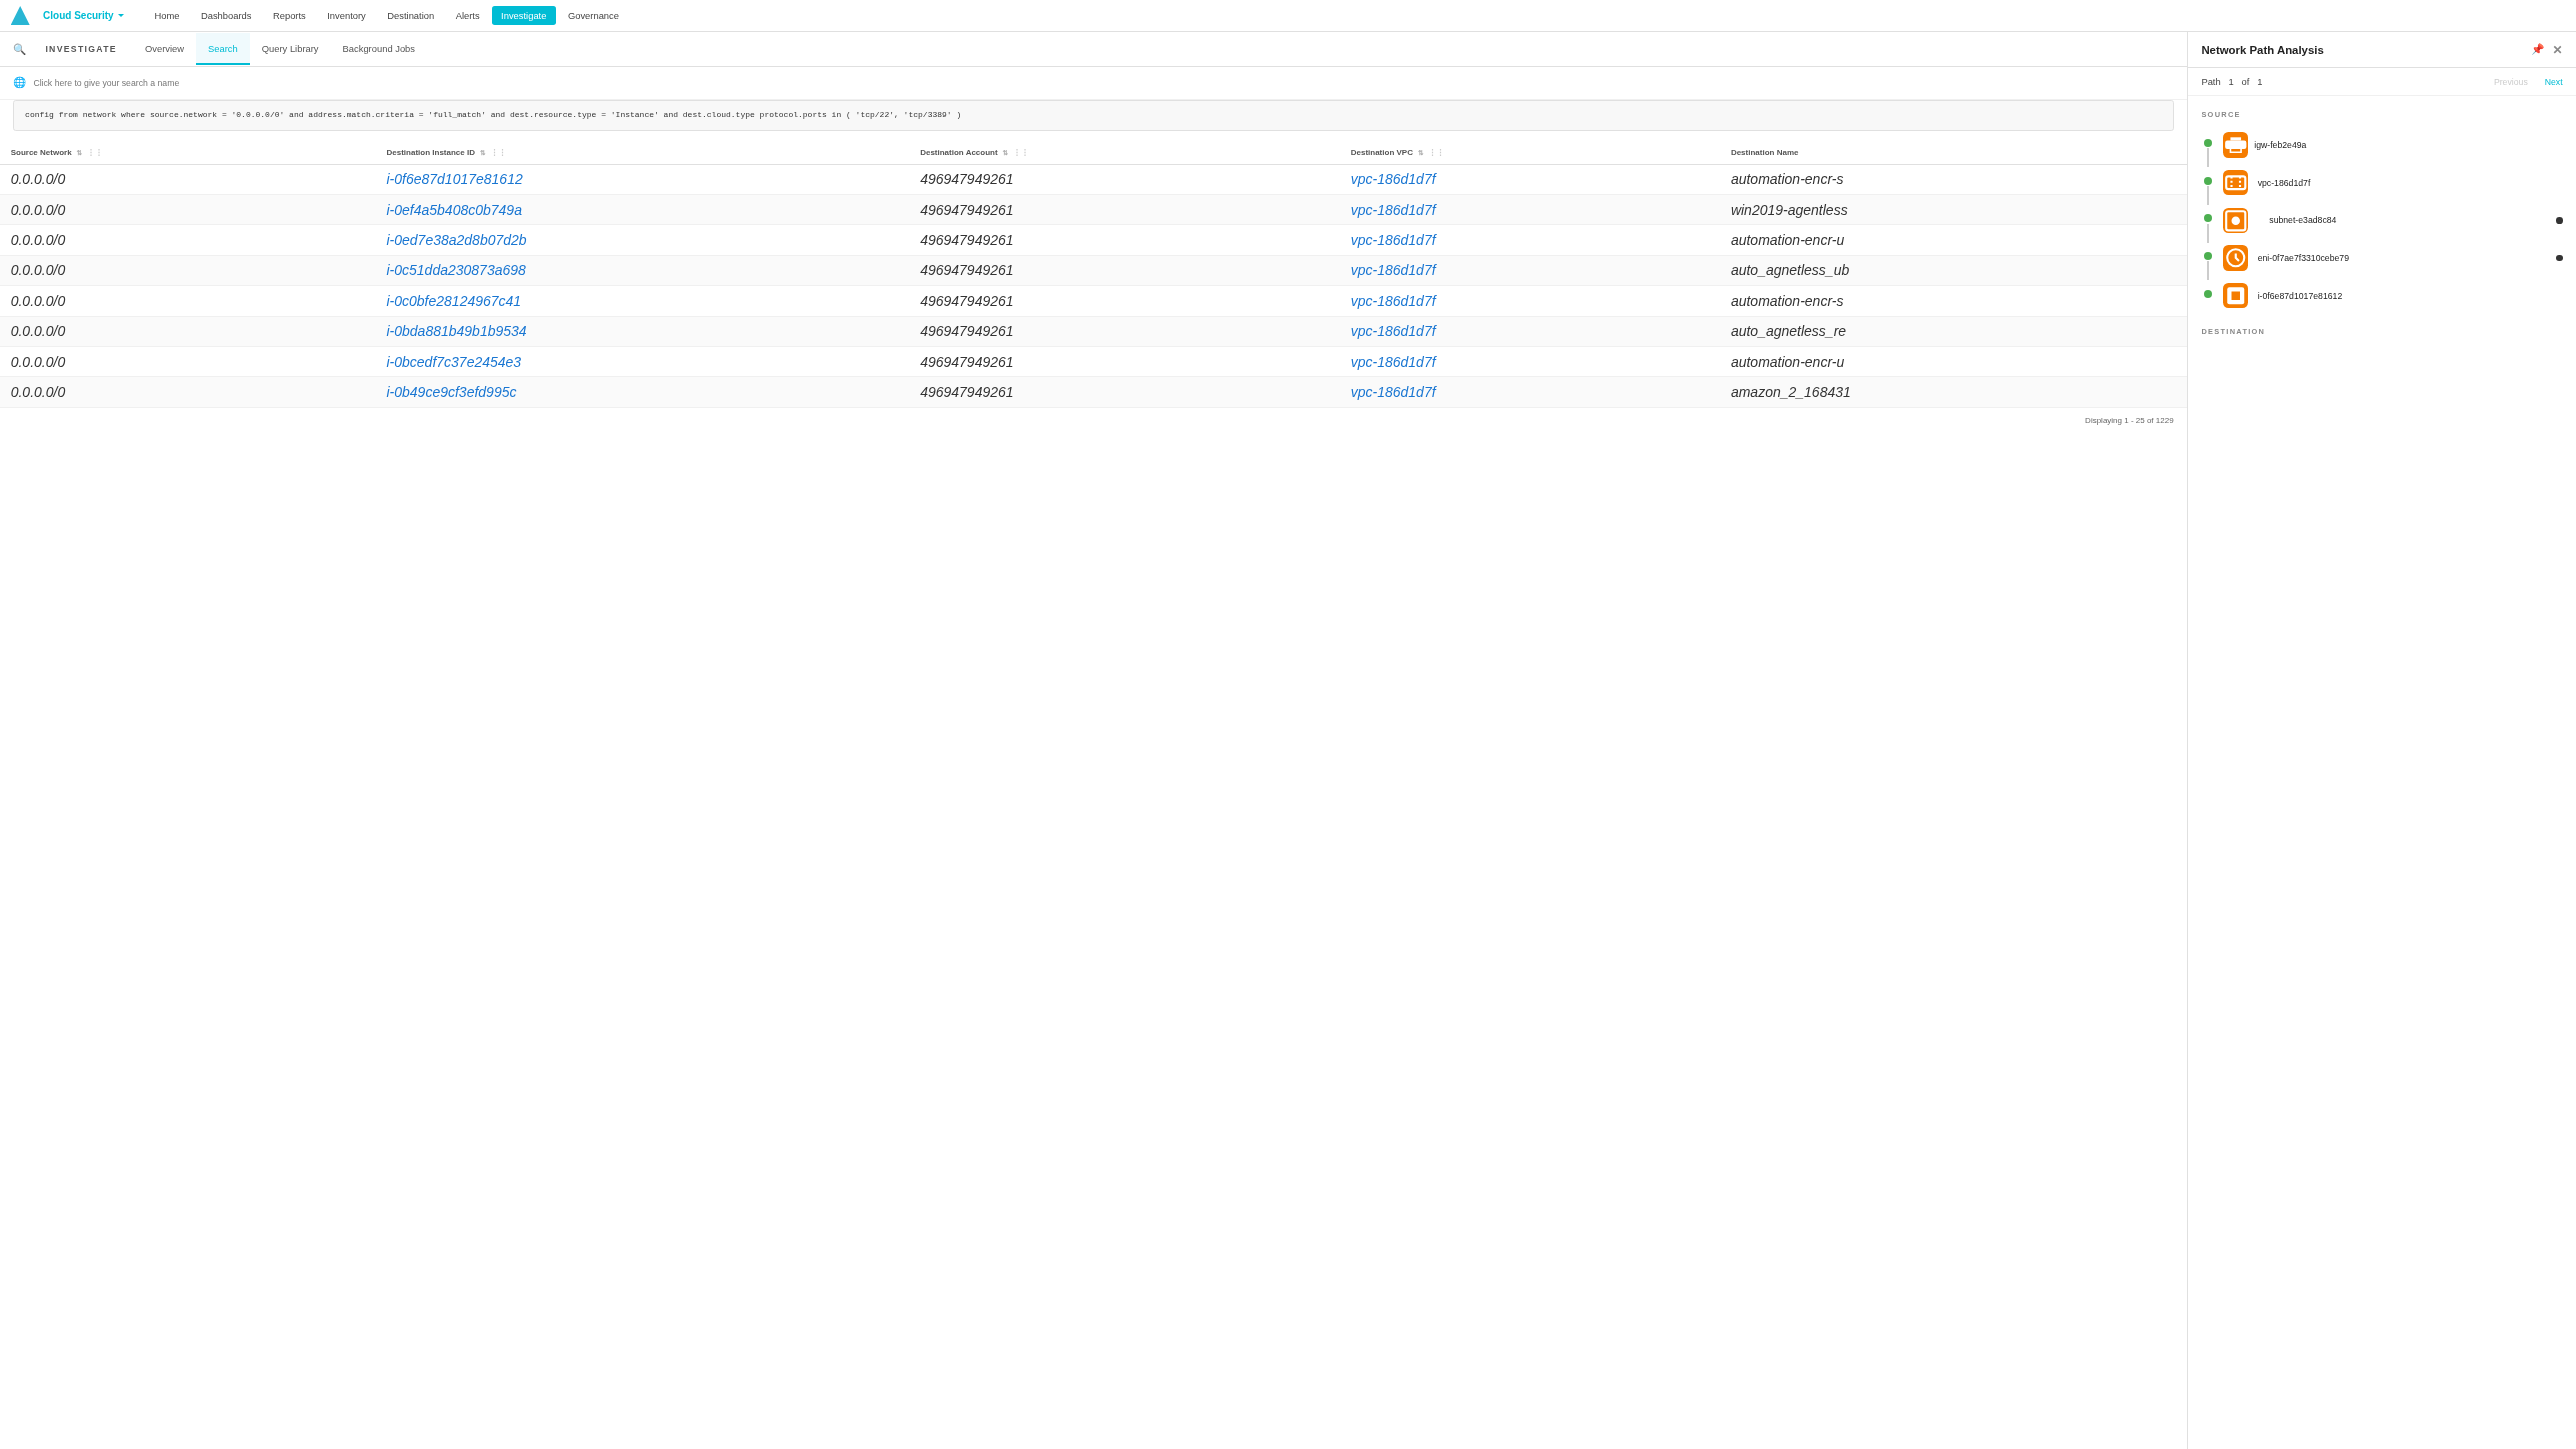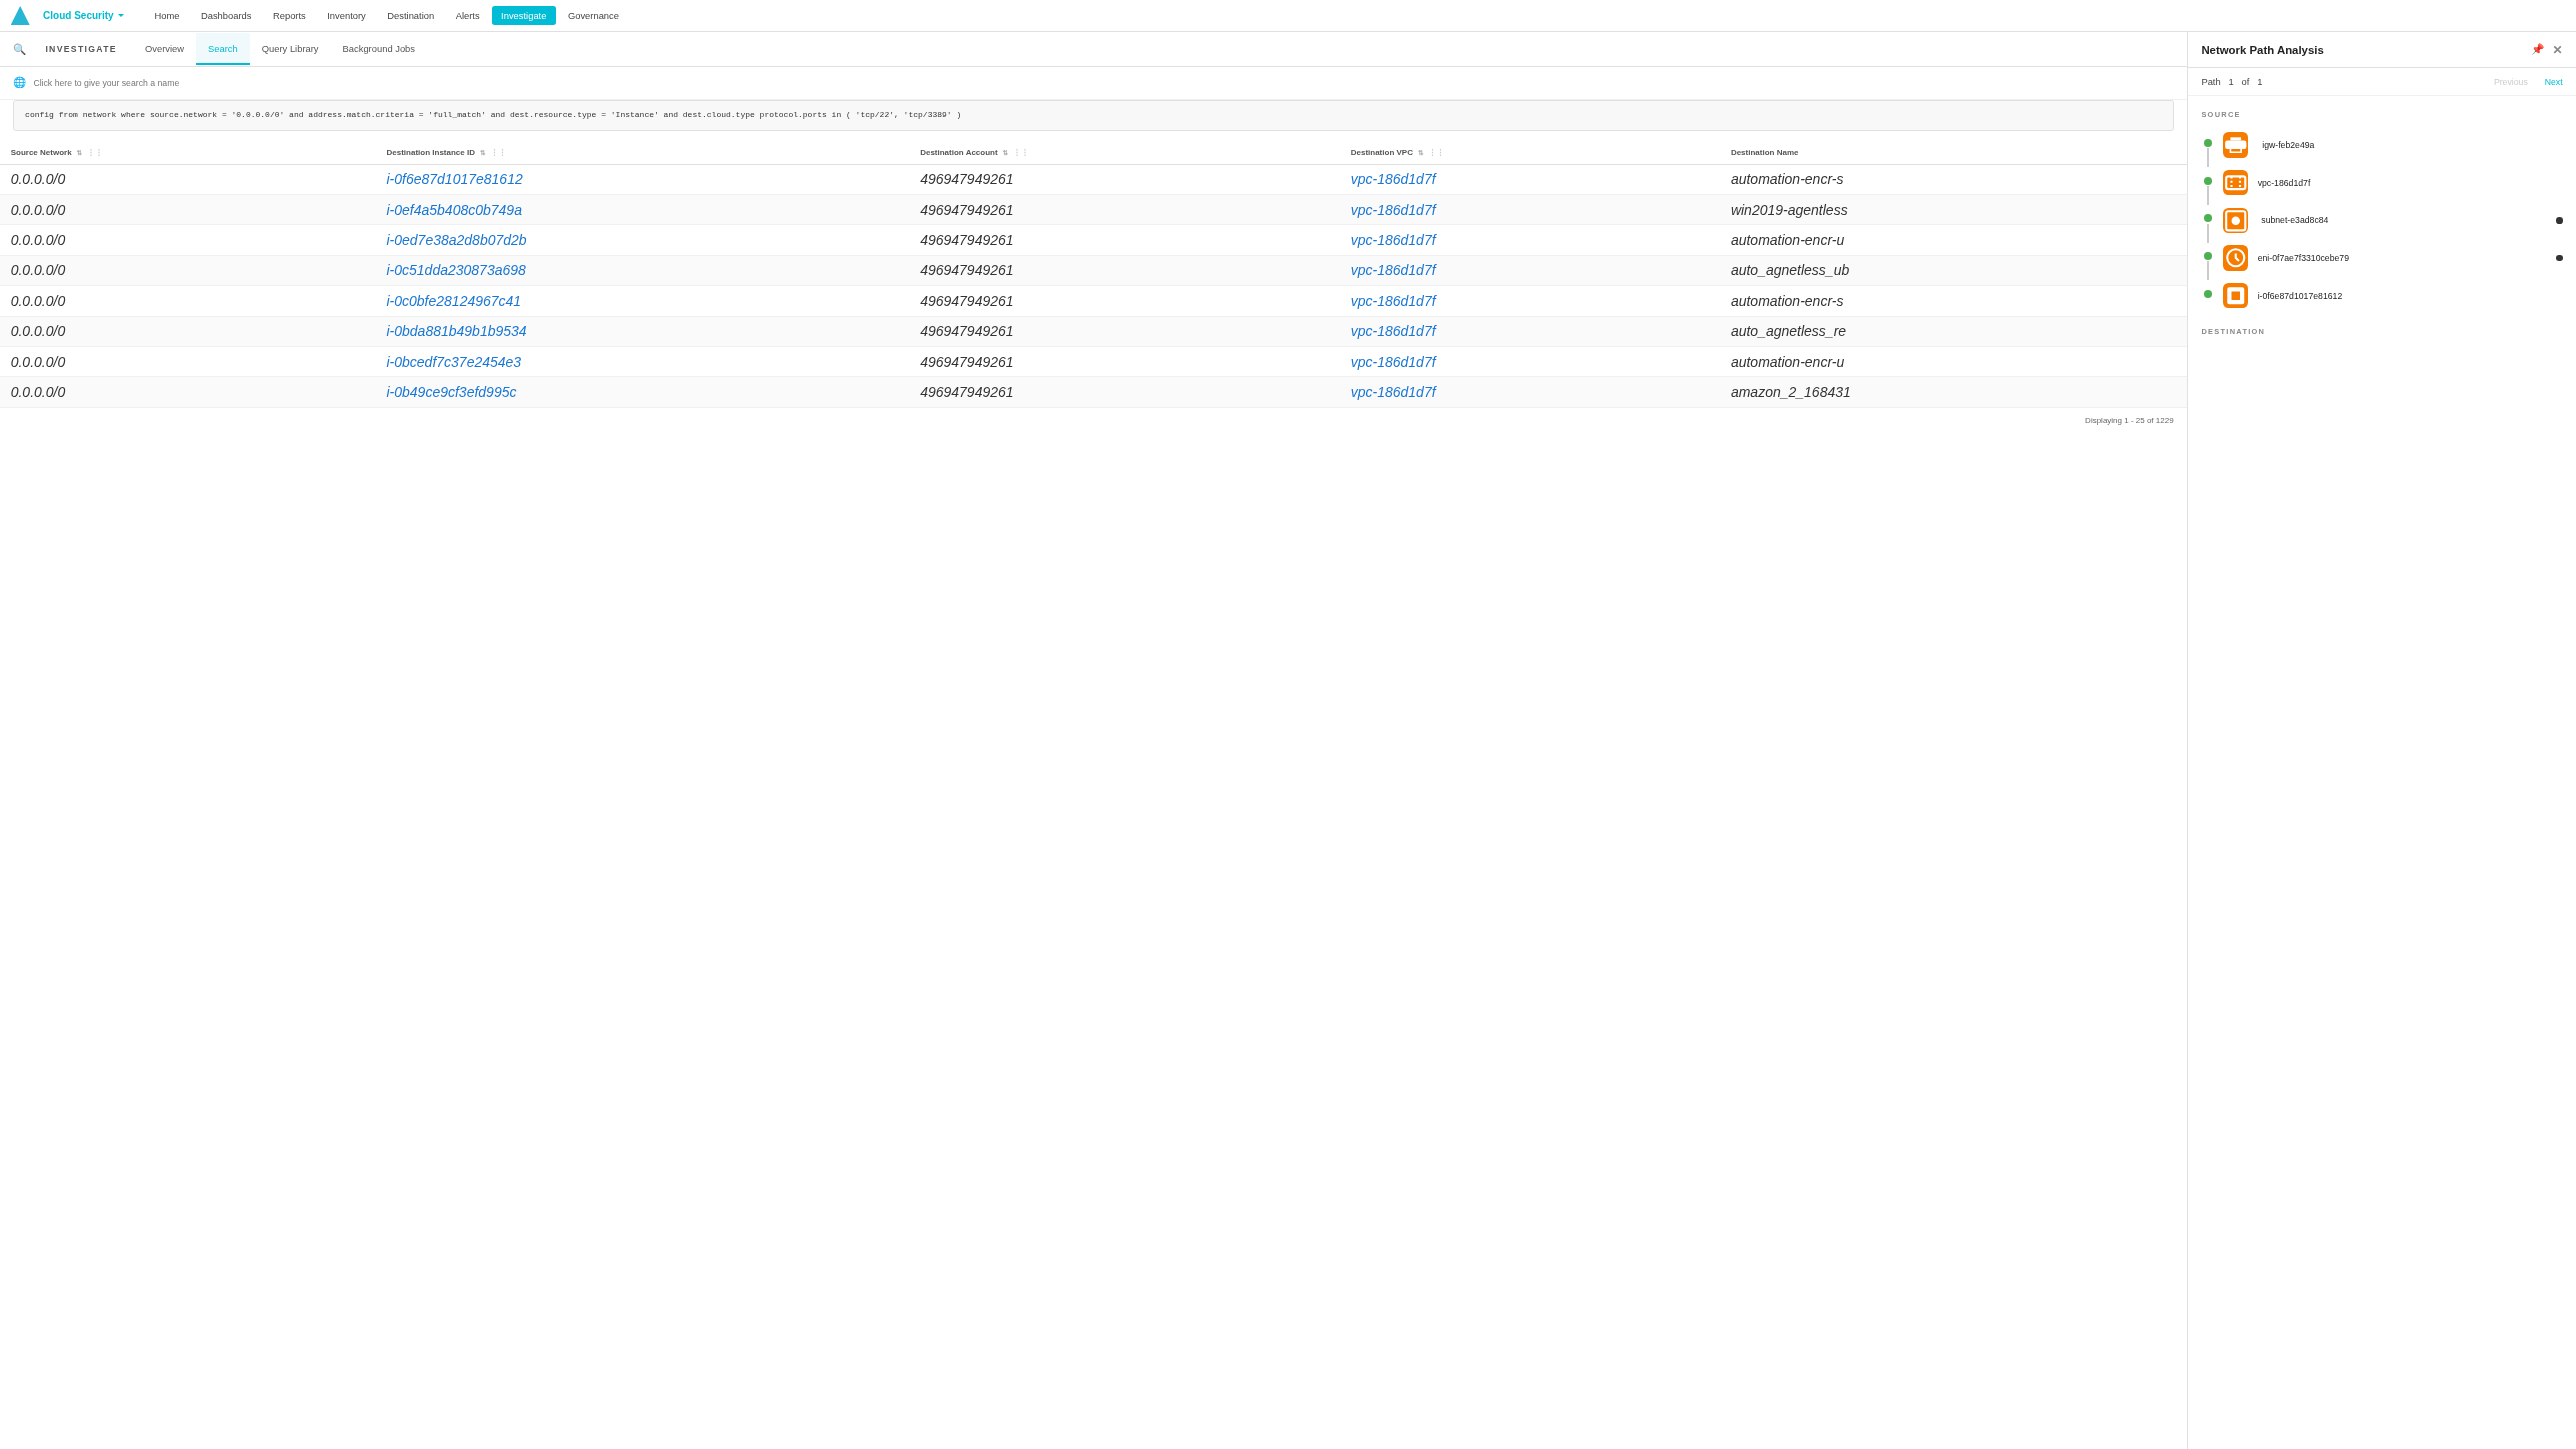--- a/index.html
+++ b/index.html
@@ -233,21 +233,21 @@
 
     <div class="network-path-content">
       <div class="section-label">SOURCE</div>
 
       <div class="path-nodes" id="path-nodes">
       <div style="display: flex; align-items: flex-start;">
             <div style="display: flex; flex-direction: column; align-items: center; width: 13.4px; margin-right: 8px; padding-top: 9.4px;">
               <div style="width: 8px; height: 8px; border-radius: 50%; background: rgb(76, 175, 80); flex-shrink: 0;"></div>
               <div style="width: 1.3px; height: 19px; background: rgb(204, 204, 204); margin: 1.3px auto 0px;"></div>
             </div>
-            <div style="display: flex; align-items: center; gap: 14px; padding: 2.7px 0px; flex: 1 1 0%;">
+            <div style="display: flex; align-items: center; gap: 6px; padding: 2.7px 0px; flex: 1 1 0%;">
               <div style="width: 25.5px; height: 25.5px; border-radius: 5.4px; background: rgb(245, 124, 0); display: flex; align-items: center; justify-content: center; flex-shrink: 0;">
                 <svg viewBox="0 0 24 24" fill="white">
                   <rect x="2" y="8" width="20" height="8" rx="2"></rect>
                   <path d="M7 8V5h10v3"></path>
                   <path d="M7 16v3h10v-3" stroke="white" stroke-width="1.5" fill="none"></path>
                 </svg>
               </div>
               <span style="font-size: 8.7px; color: rgb(34, 34, 34); flex: 1 1 0%;">igw-feb2e49a</span>
             </div>
           </div>
@@ -264,21 +264,21 @@
                 </svg>
               </div>
               <span style="font-size: 8.7px; color: rgb(34, 34, 34); flex: 1 1 0%;">vpc-186d1d7f</span>
             </div>
           </div>
           <div style="display: flex; align-items: flex-start;">
             <div style="display: flex; flex-direction: column; align-items: center; width: 13.4px; margin-right: 8px; padding-top: 9.4px;">
               <div style="width: 8px; height: 8px; border-radius: 50%; background: rgb(76, 175, 80); flex-shrink: 0;"></div>
               <div style="width: 1.3px; height: 19px; background: rgb(204, 204, 204); margin: 1.3px auto 0px;"></div>
             </div>
-            <div style="display: flex; align-items: center; gap: 13px; padding: 2.7px 0px; flex: 1 1 0%;">
+            <div style="display: flex; align-items: center; gap: 21px; padding: 2.7px 0px; flex: 1 1 0%;">
               <div style="width: 25.5px; height: 25.5px; border-radius: 5.4px; background: rgb(245, 124, 0); display: flex; align-items: center; justify-content: center; flex-shrink: 0;">
                 <svg viewBox="0 0 24 24" fill="none" stroke="white" stroke-width="2">
                   <rect x="3" y="3" width="18" height="18" rx="2"></rect>
                   <circle cx="12" cy="12" r="3" fill="white"></circle>
                 </svg>
               </div>
               <span style="font-size: 8.7px; color: rgb(34, 34, 34); flex: 1 1 0%;">subnet-e3ad8c84</span>
               <div style="width: 6.7px; height: 6.7px; border-radius: 50%; background: rgb(51, 51, 51); margin-left: auto;"></div>
             </div>
           </div>

